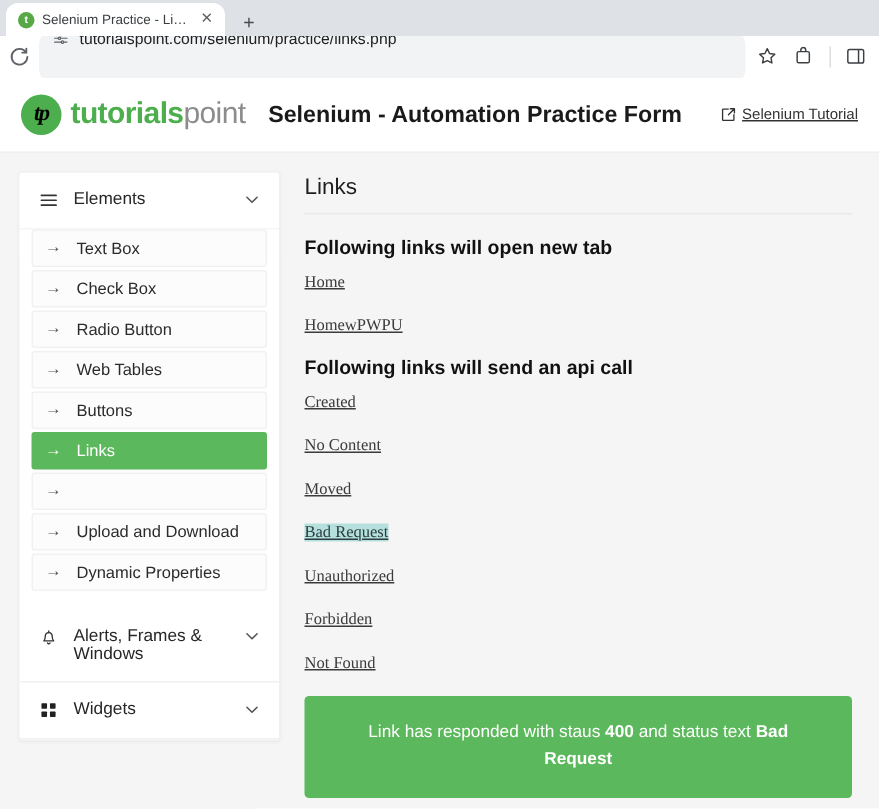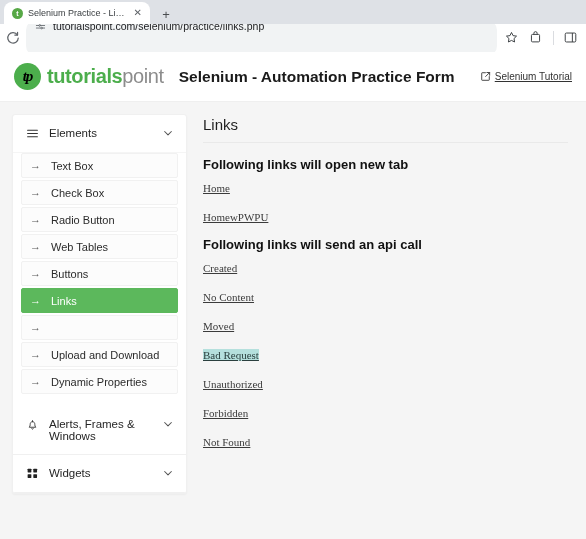--- a/index.html
+++ b/index.html
@@ -345,17 +345,20 @@
         <div class="link-row">
           <span class="plink">Unauthorized</span>
         </div>
         <div class="link-row">
           <span class="plink">Forbidden</span>
         </div>
         <div class="link-row">
           <span class="plink">Not Found</span>
         </div>
 
+        <div class="alert-box">
+          <span>Link has responded with staus </span><b>400</b><span> and status text </span><b>Bad Request</b>
+        </div>
       </div>
 
     </div>
   </div>
 </div>
 
 </body></html>

